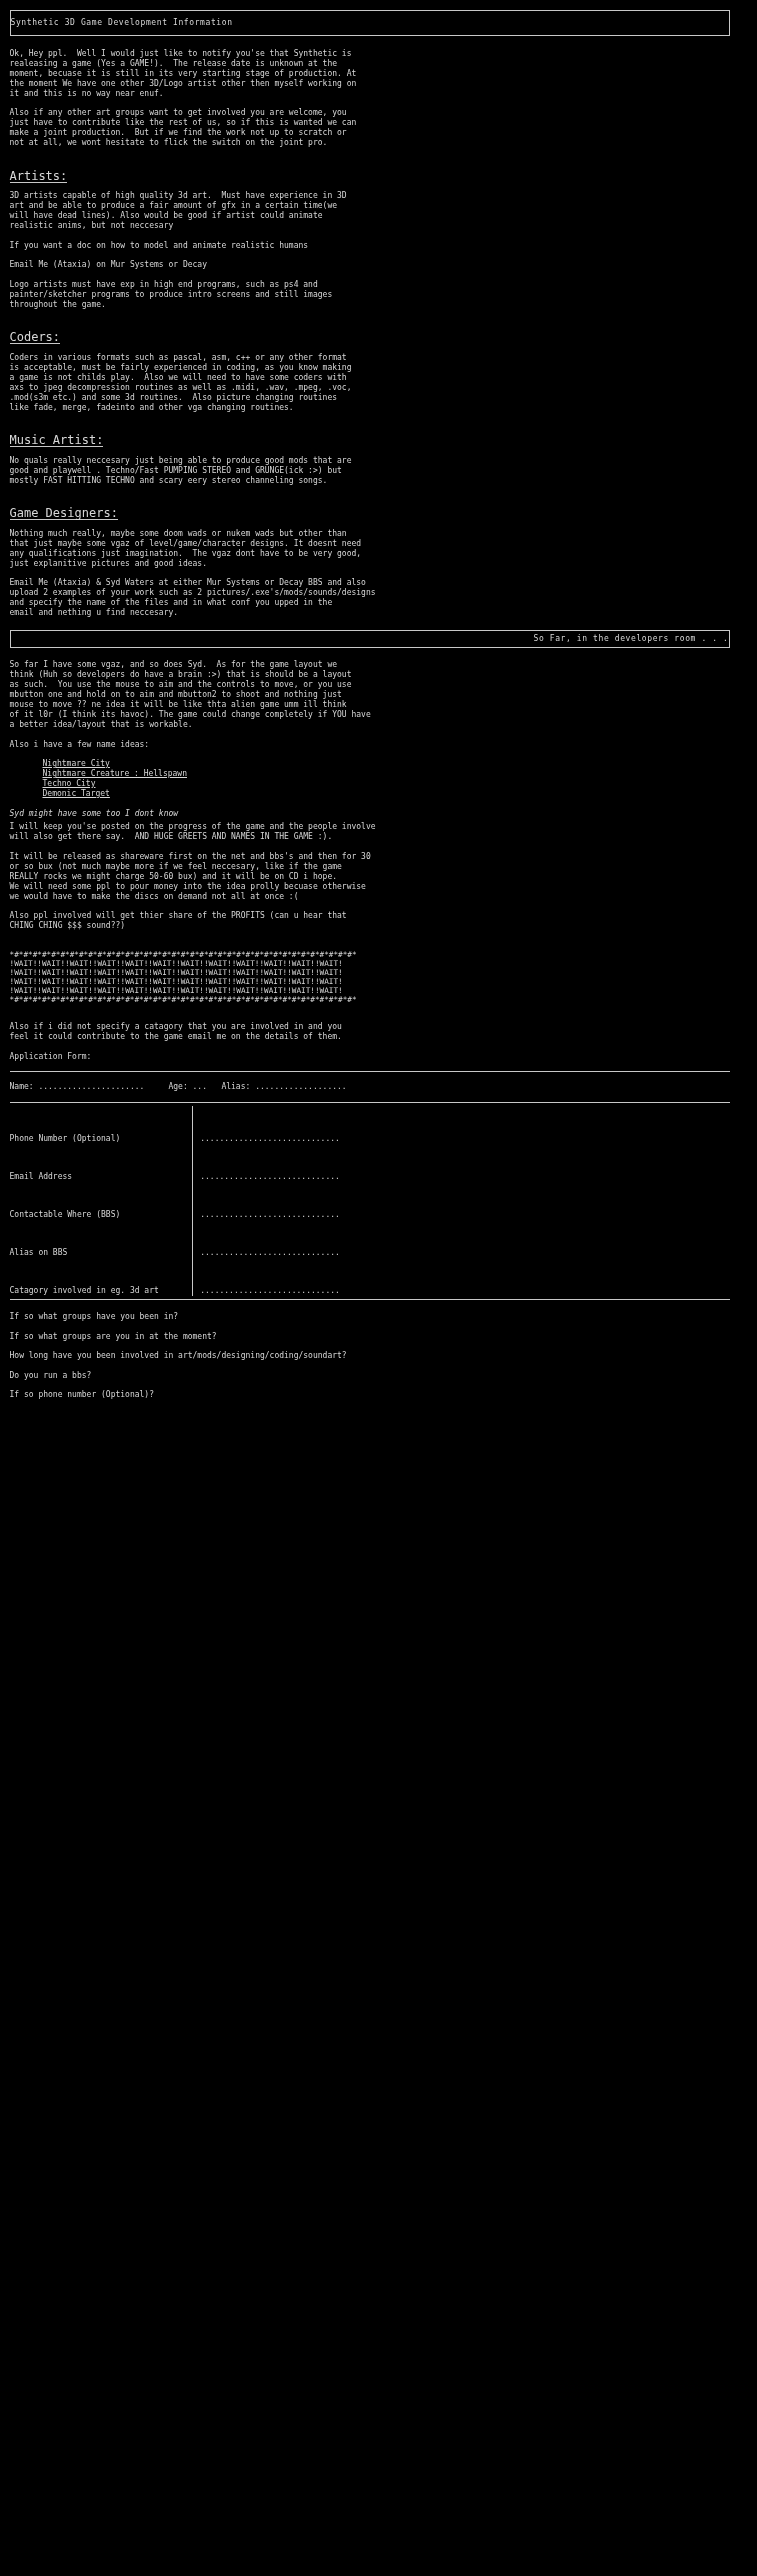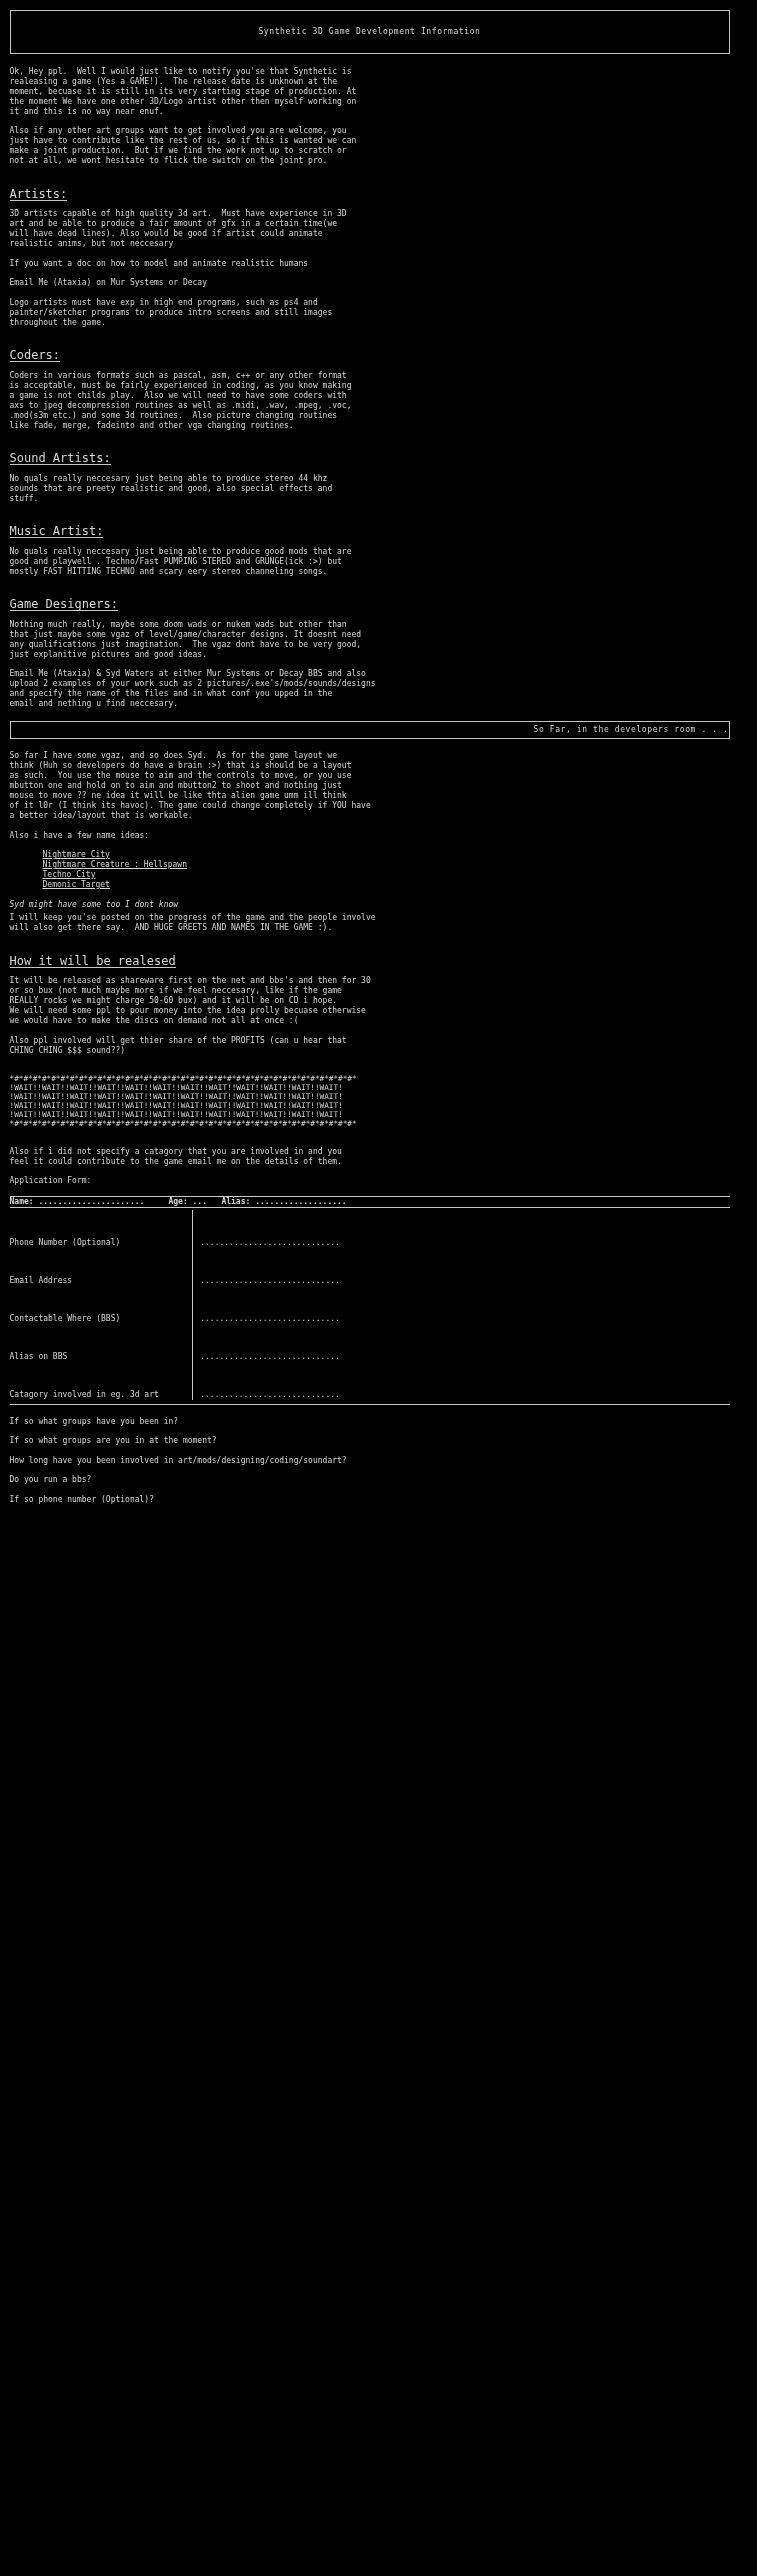--- a/index.html
+++ b/index.html
@@ -16,22 +16,22 @@
     line-height: 10px;
     letter-spacing: 0px;
   }
   .page {
     padding: 6px 9.5px 18px 9.5px;
     width: 739px;
     box-sizing: border-box;
   }
   .title-box {
     border: 0.6px solid #c8c8c8;
-    padding: 16px 0;
-    text-align: center;
+    padding: 7px 0;
+    text-align: left;
     margin: 3.6px 0 13px 0;
     width: 100%;
     box-sizing: border-box;
     letter-spacing: 0.6px;
   }
   .banner-box {
     border: 0.6px solid #c8c8c8;
     padding: 3px 0;
     text-align: right;
     margin: 12px 0 12px 0;
@@ -77,23 +77,22 @@
     line-height: 9px;
     font-size: 7.7px;
   }
   .form-table {
     width: 100%;
     margin: 6px 0 6px 0;
   }
   .form-top {
     border-top: 0.6px solid #c8c8c8;
     border-bottom: 0.6px solid #c8c8c8;
-    padding: 0 0;
+    padding: 10px 0;
     white-space: pre;
-    font-weight: bold;
   }
   .form-grid {
     display: flex;
     border-bottom: 0.6px solid #c8c8c8;
     padding: 2.4px 0 3.6px 0;
   }
   .form-left {
     width: 178px;
     border-right: 0.6px solid #c8c8c8;
     padding-right: 4.7px;
@@ -140,26 +139,20 @@
   <div class="sec-wrap">
     <div><h2 class="section">Coders:</h2></div>
     <p class="para">Coders in various formats such as pascal, asm, c++ or any other format
 is acceptable, must be fairly experienced in coding, as you know making
 a game is not childs play.  Also we will need to have some coders with
 axs to jpeg decompression routines as well as .midi, .wav, .mpeg, .voc,
 .mod(s3m etc.) and some 3d routines.  Also picture changing routines
 like fade, merge, fadeinto and other vga changing routines.</p>
   </div>
 
-  <div class="sec-wrap">
-    <div><h2 class="section">Sound Artists:</h2></div>
-    <p class="para">No quals really neccesary just being able to produce stereo 44 khz
-sounds that are preety realistic and good, also special effects and
-stuff.</p>
-  </div>
 
   <div class="sec-wrap">
     <div><h2 class="section">Music Artist:</h2></div>
     <p class="para">No quals really neccesary just being able to produce good mods that are
 good and playwell . Techno/Fast PUMPING STEREO and GRUNGE(ick :&gt;) but
 mostly FAST HITTING TECHNO and scary eery stereo channeling songs.</p>
   </div>
 
   <div class="sec-wrap">
     <div><h2 class="section">Game Designers:</h2></div>
@@ -189,21 +182,20 @@
     <li>Nightmare Creature : Hellspawn</li>
     <li>Techno City</li>
     <li>Demonic Target</li>
   </ul>
 
   <p class="tight">Syd might have some too I dont know</p>
   <p class="para">I will keep you'se posted on the progress of the game and the people involve
 will also get there say.  AND HUGE GREETS AND NAMES IN THE GAME :).</p>
 
   <div class="sec-wrap">
-    <div><h2 class="section">How it will be realesed</h2></div>
     <p class="para">It will be released as shareware first on the net and bbs's and then for 30
 or so bux (not much maybe more if we feel neccesary, like if the game
 REALLY rocks we might charge 50-60 bux) and it will be on CD i hope.
 We will need some ppl to pour money into the idea prolly becuase otherwise
 we would have to make the discs on demand not all at once :(</p>
     <p class="para">Also ppl involved will get thier share of the PROFITS (can u hear that
 CHING CHING $$$ sound??)</p>
   </div>
 
   <div class="ascii-block">

